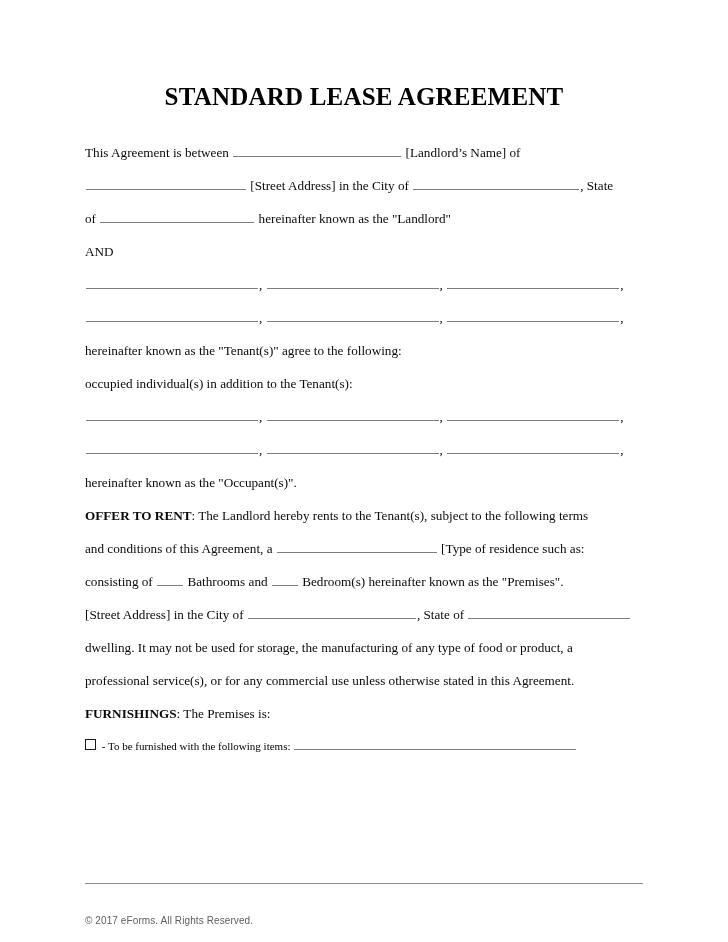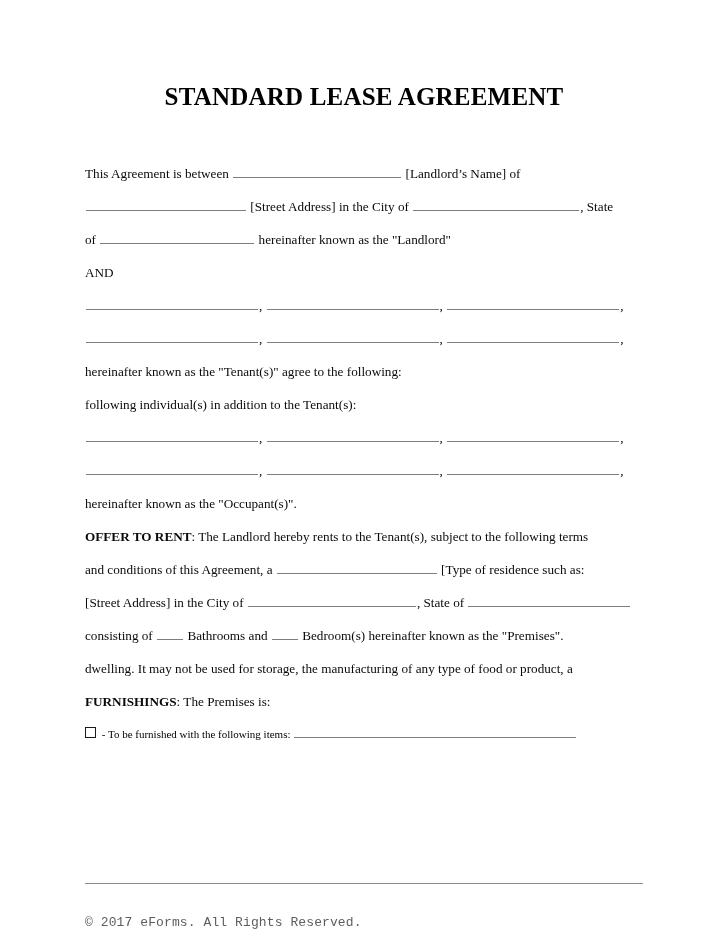--- a/index.html
+++ b/index.html
@@ -30,21 +30,21 @@
     width: 728px;
     text-align: center;
     font-size: 25px;
     font-weight: bold;
     letter-spacing: 0.2px;
     line-height: 30px;
   }
   .body-block {
     position: absolute;
     left: 85px;
-    top: 129px;
+    top: 108px;
     width: 558px;
   }
   .ln {
     font-size: 13.2px;
     line-height: 33px;
     height: 33px;
     white-space: nowrap;
     color: #0a0a0a;
   }
   b.hdg {
@@ -99,22 +99,22 @@
     left: 85px;
     top: 855px;
     width: 558px;
     height: 0;
     border-bottom: 1px solid #8a8a8a;
   }
   .footer {
     position: absolute;
     left: 85px;
     top: 887px;
-    font-family: Liberation Mono, monospace;
-    font-size: 13px;
+    font-family: Liberation Sans, sans-serif;
+    font-size: 10px;
     color: #5e5e5e;
     letter-spacing: 0.1px;
   }
 </style>
 </head>
 <body>
 
 <div class="page">
 
   <div class="doc-title">STANDARD LEASE AGREEMENT</div>
@@ -138,21 +138,21 @@
     <div class="triple-row">
       <span class="blank"></span><span class="sep">, </span><span class="blank"></span><span class="sep">, </span><span class="blank"></span><span class="sep">,</span>
     </div>
 
     <div class="triple-row">
       <span class="blank"></span><span class="sep">, </span><span class="blank"></span><span class="sep">, </span><span class="blank"></span><span class="sep">,</span>
     </div>
 
     <div class="ln">hereinafter known as the "Tenant(s)" agree to the following:</div>
 
-    <div class="ln">following individual(s) in addition to the Tenant(s):</div>
+    <div class="ln">occupied individual(s) in addition to the Tenant(s):</div>
 
     <div class="triple-row">
       <span class="blank"></span><span class="sep">, </span><span class="blank"></span><span class="sep">, </span><span class="blank"></span><span class="sep">,</span>
     </div>
 
     <div class="triple-row">
       <span class="blank"></span><span class="sep">, </span><span class="blank"></span><span class="sep">, </span><span class="blank"></span><span class="sep">,</span>
     </div>
 
     <div class="ln">hereinafter known as the "Occupant(s)".</div>
@@ -160,28 +160,29 @@
     <div class="ln">
       <b class="hdg">OFFER TO RENT</b><span>: The Landlord hereby rents to the Tenant(s), subject to the following terms</span>
     </div>
 
     <div class="ln">
       <span>and conditions of this Agreement, a </span><span class="blank b-type"></span><span> [Type of residence such as:</span>
     </div>
 
 
     <div class="ln">
+      <span>consisting of </span><span class="blank b-tiny"></span><span> Bathrooms and </span><span class="blank b-tiny"></span><span> Bedroom(s) hereinafter known as the "Premises".</span>
+    </div>
+
+    <div class="ln">
       <span>[Street Address] in the City of </span><span class="blank b-city2"></span><span>, State of </span><span class="blank b-state2"></span>
     </div>
 
-    <div class="ln">
-      <span>consisting of </span><span class="blank b-tiny"></span><span> Bathrooms and </span><span class="blank b-tiny"></span><span> Bedroom(s) hereinafter known as the "Premises".</span>
-    </div>
-
     <div class="ln">dwelling. It may not be used for storage, the manufacturing of any type of food or product, a</div>
+    <div class="ln">professional service(s), or for any commercial use unless otherwise stated in this Agreement.</div>
 
     <div class="ln">
       <b class="hdg">FURNISHINGS</b><span>: The Premises is:</span>
     </div>
 
     <div class="checkline">
       <span class="checkbox-glyph"></span><span> - To be furnished with the following items: </span><span class="blank b-furn"></span>
     </div>
 
   </div>

